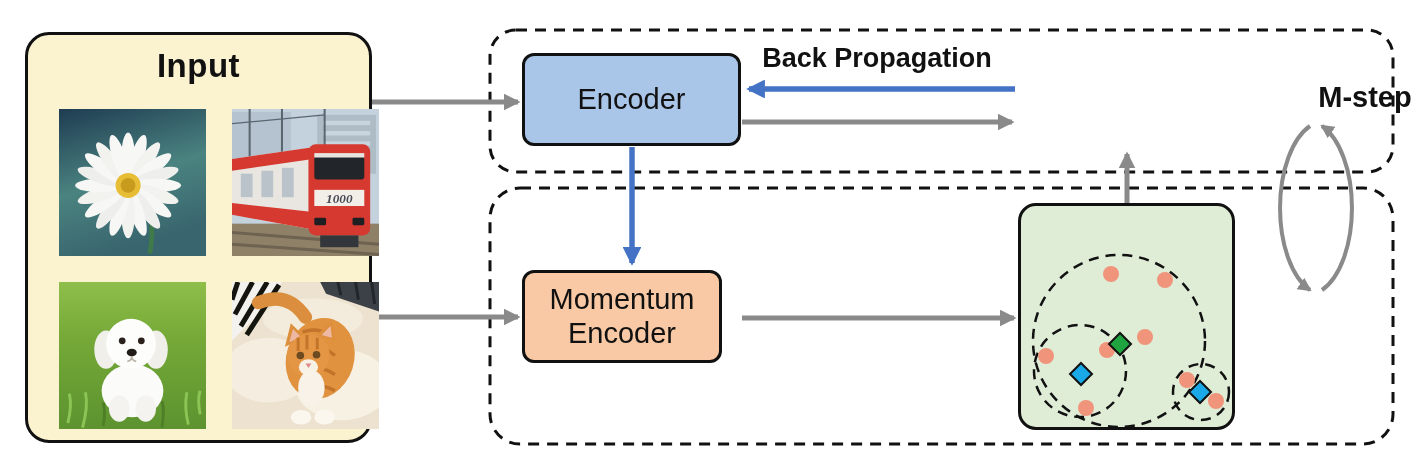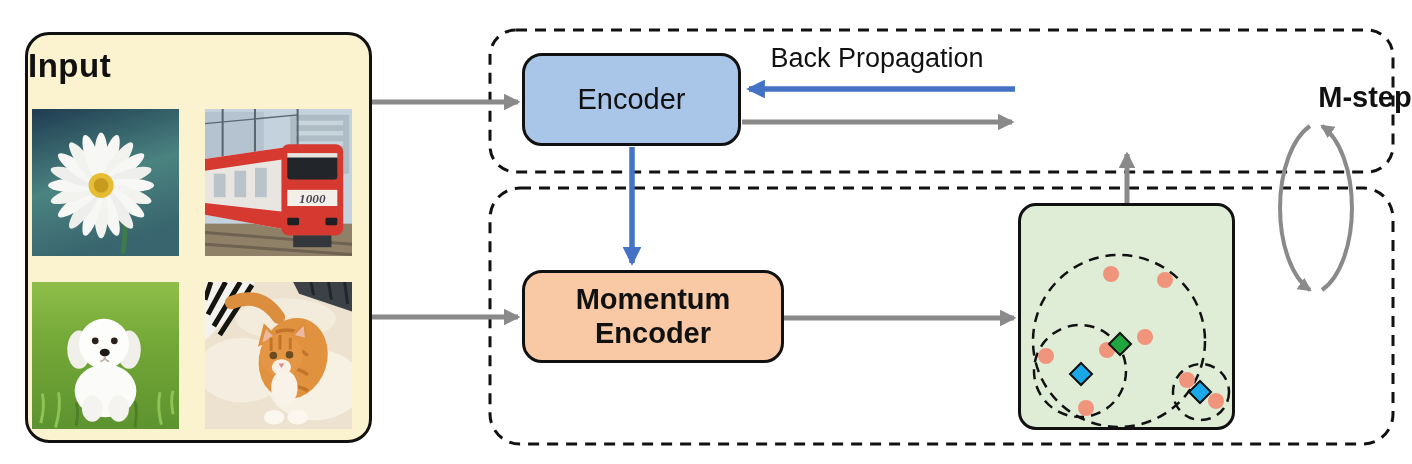--- a/index.html
+++ b/index.html
@@ -14,54 +14,54 @@
   .blue-line{stroke:var(--blue-arrow,#4472c4);stroke-width:5.5;fill:none;}
   .cycle-line{stroke:var(--gray-arrow,#8a8a8a);stroke-width:4;fill:none;}
   .dashed-rect{fill:none;stroke:#111;stroke-width:3;stroke-dasharray:11 8;}
 
   
   .input-panel{
     position:absolute;left:25px;top:32px;width:347px;height:411px;box-sizing:border-box;
     background:var(--panel-fill,#fbf2d0);border:3px solid #111;border-radius:24px;
   }
   .input-title{
-    text-align:left;font-size:33px;font-weight:600;margin-top:12px;letter-spacing:.5px;
+    text-align:center;font-size:33px;font-weight:600;margin-top:12px;letter-spacing:.5px;
   }
   .thumb-grid{
-    position:absolute;left:4px;top:74px;width:313px;height:312px;
+    position:absolute;left:31px;top:74px;width:313px;height:312px;
     display:grid;grid-template-columns:147px 147px;grid-template-rows:147px 147px;
     column-gap:18px;row-gap:17px;gap:26px;
   }
   .thumb{width:147px;height:147px;overflow:hidden;}
   .thumb svg{display:block;width:147px;height:147px;}
 
   
   .node{
-    position:absolute;box-sizing:border-box;border:3px solid #111;border-radius:20px;
+    position:absolute;box-sizing:border-box;border:3px solid #111;border-radius:12px;
     display:flex;align-items:center;justify-content:center;text-align:center;
     font-size:29px;line-height:1.15;
   }
   .node-encoder{left:522px;top:53px;width:219px;height:93px;background:var(--encoder-fill,#a9c5e8);}
   .node-protonce{left:1017px;top:54px;width:216px;height:93px;background:var(--protonce-fill,#ffffff);}
-  .node-momentum{left:522px;top:270px;width:262px;height:93px;background:var(--momentum-fill,#f8c9a4);padding:0 26px;font-weight:bold;}
+  .node-momentum{left:522px;top:270px;width:200px;height:93px;background:var(--momentum-fill,#f8c9a4);padding:0 26px;}
   .node-clustering{
     position:absolute;left:1018px;top:203px;width:217px;height:227px;box-sizing:border-box;
     background:var(--clustering-fill,#dfedd7);border:3px solid #111;border-radius:18px;
   }
   .clustering-title{text-align:center;font-size:28px;margin-top:5px;}
   .cluster-svg{position:absolute;left:0;top:0;width:217px;height:227px;}
   .cluster-circle{fill:none;stroke:#111;stroke-width:2.5;stroke-dasharray:10 7;}
   .cluster-point{fill:var(--dot-fill,#f0947c);stroke:none;}
   .proto{stroke:#111;stroke-width:2;}
   .proto-green{fill:var(--green-diamond,#1fa440);}
   .proto-blue{fill:var(--blue-diamond,#19a8e8);}
 
   
   .float-label{position:absolute;transform:translate(-50%,-50%);white-space:nowrap;}
-  .backprop{left:877px;top:58px;font-size:27px;}
+  .backprop{left:877px;top:58px;font-size:27px;font-weight:bold;}
   .step-label{font-weight:bold;font-size:29px;margin-left:46px;}
   .m-step{left:1319px;top:97px;}
   .e-step{left:1319px;top:319px;}
 </style>
 </head>
 <body>
 
 <div class="canvas">
 
   <svg class="overlay" viewBox="0 0 1412 464">

